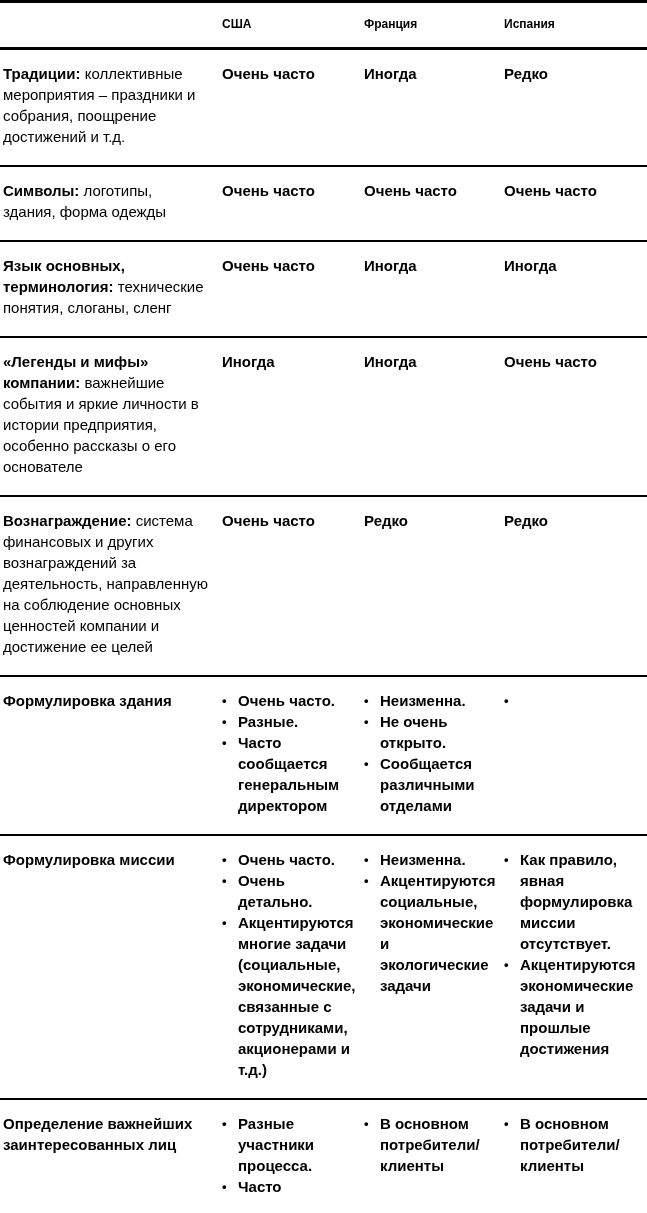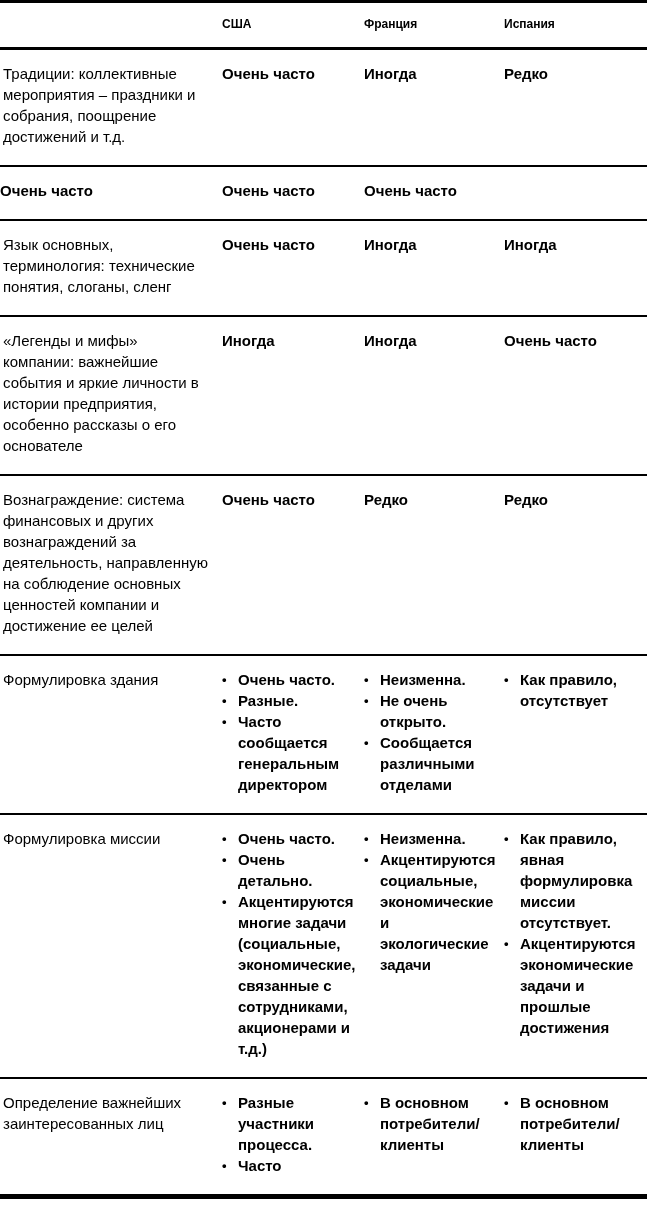--- a/index.html
+++ b/index.html
@@ -46,21 +46,21 @@
     padding-right: 10px;
     box-sizing: border-box;
     hyphens: auto;
   }
   .label-cell {
     padding-left: 3px;
     padding-right: 14px;
     font-weight: normal;
   }
   .label-lead {
-    font-weight: normal;
+    font-weight: bold;
   }
   .hcell {
     font-weight: bold;
     font-size: 12px;
     line-height: 20px;
   }
   .data-cell {
     font-weight: bold;
   }
   .bullet-item {
@@ -85,20 +85,21 @@
       <div class="cell hcell">Испания</div>
     </div>
     <div>
         <div class="trow">
           <div class="cell label-cell"><span class="label-lead">Традиции:</span> коллективные мероприятия – праздники и собрания, поощрение достижений и т.д.</div>
           <div class="cell data-cell">Очень часто</div>
           <div class="cell data-cell">Иногда</div>
           <div class="cell data-cell">Редко</div>
         </div>
         <div class="trow">
+          <div class="cell label-cell"><span class="label-lead">Символы:</span> логотипы, здания, форма одежды</div>
           <div class="cell data-cell">Очень часто</div>
           <div class="cell data-cell">Очень часто</div>
           <div class="cell data-cell">Очень часто</div>
         </div>
         <div class="trow">
           <div class="cell label-cell"><span class="label-lead">Язык основных, терминология:</span> технические понятия, слоганы, сленг</div>
           <div class="cell data-cell">Очень часто</div>
           <div class="cell data-cell">Иногда</div>
           <div class="cell data-cell">Иногда</div>
         </div>
@@ -140,21 +141,20 @@
               <span>Не очень открыто.</span>
             </div>
             <div class="bullet-item">
               <span class="bullet-marker">•</span>
               <span>Сообщается различными отделами</span>
             </div>
           </div>
           <div class="cell data-cell">
             <div class="bullet-item">
               <span class="bullet-marker">•</span>
-              <span>Как правило, отсутствует</span>
             </div>
           </div>
         </div>
         <div class="trow">
           <div class="cell label-cell"><span class="label-lead">Формулировка миссии</span></div>
           <div class="cell data-cell">
             <div class="bullet-item">
               <span class="bullet-marker">•</span>
               <span>Очень часто.</span>
             </div>

